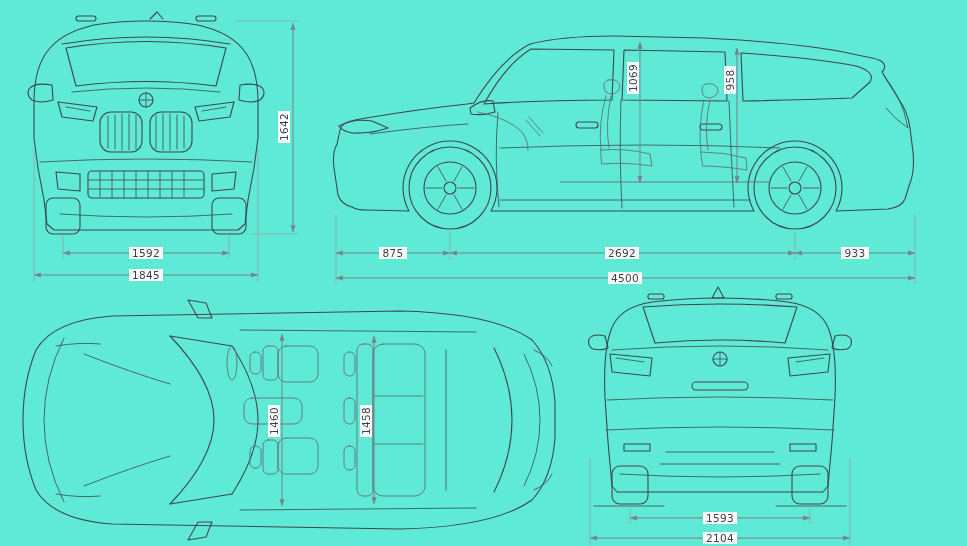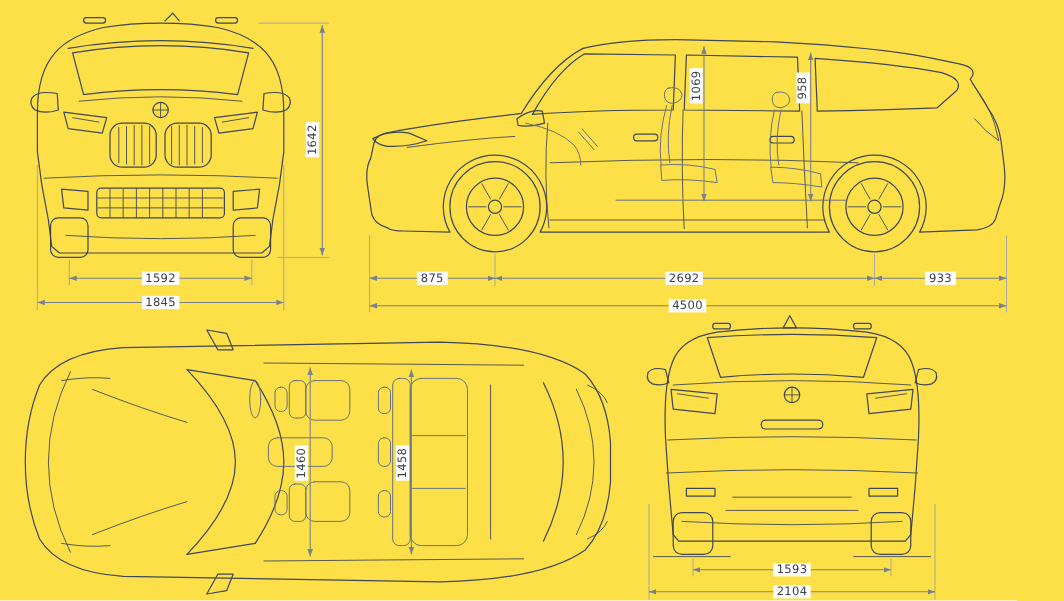--- a/index.html
+++ b/index.html
@@ -1,20 +1,20 @@
 <!DOCTYPE html>
 <html><head>
 <meta charset="utf-8">
 <style>
   html, body { margin: 0; padding: 0; background: #ffffff; }
   .canvas {
     position: relative;
     width: 967px;
     height: 546px;
-    background: #fde047;
+    background: #5eead4;
     font-family: "DejaVu Sans", sans-serif;
     overflow: hidden;
   }
   svg { display: block; }
   .car { stroke: #3f4754; fill: none; stroke-width: 1.1; stroke-linecap: round; stroke-linejoin: round; }
   .thin { stroke-width: 0.8; }
   .interior { stroke: #67707d; fill: none; stroke-width: 0.9; stroke-linecap: round; stroke-linejoin: round; }
   .dim-line { stroke: #79818d; stroke-width: 1; fill: none; }
   .wit { stroke: #9aa2ac; stroke-width: 0.8; fill: none; }
   .dim {

